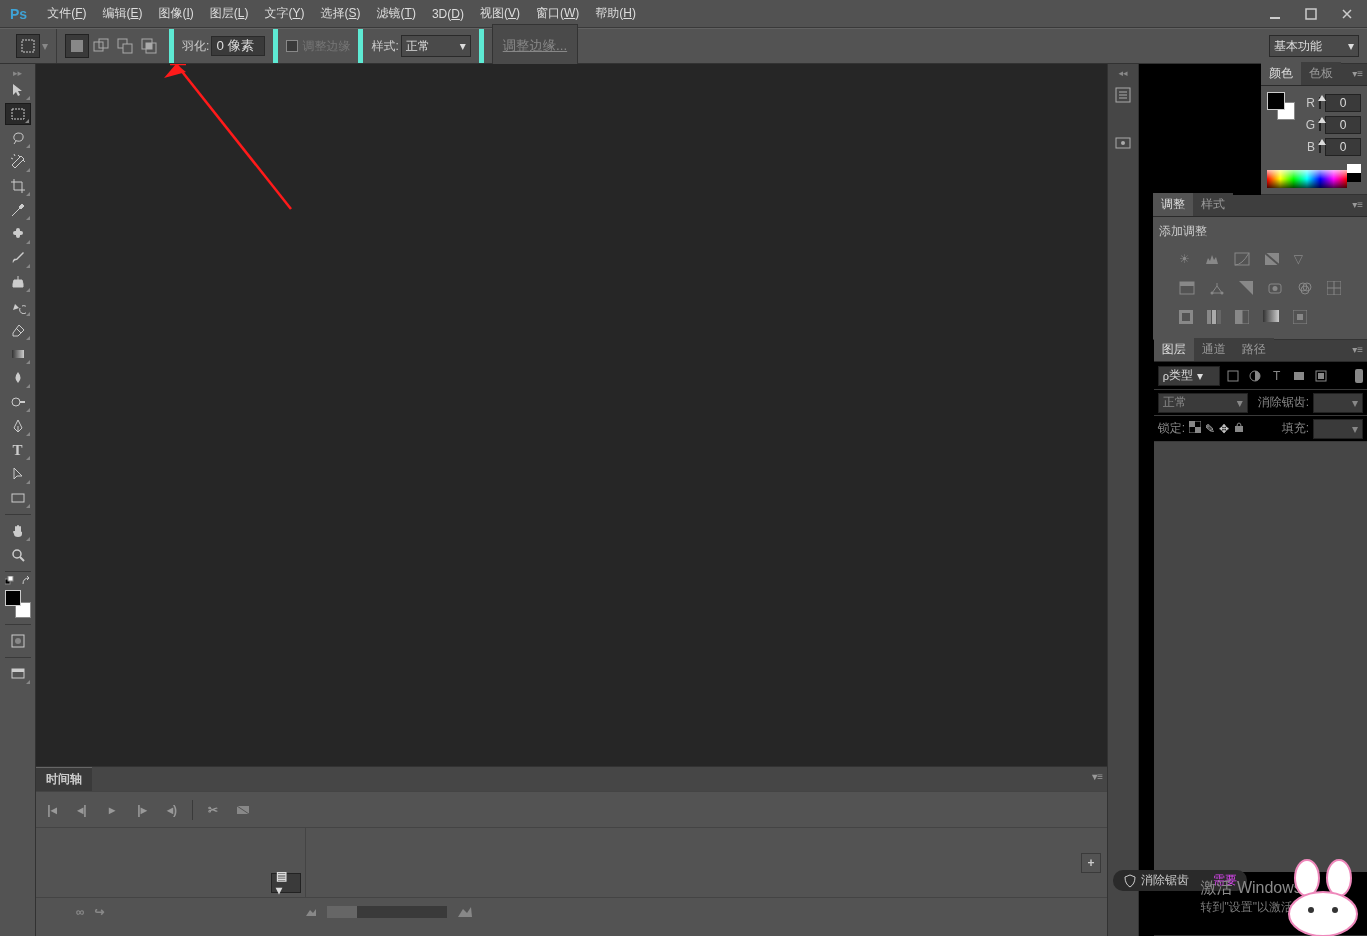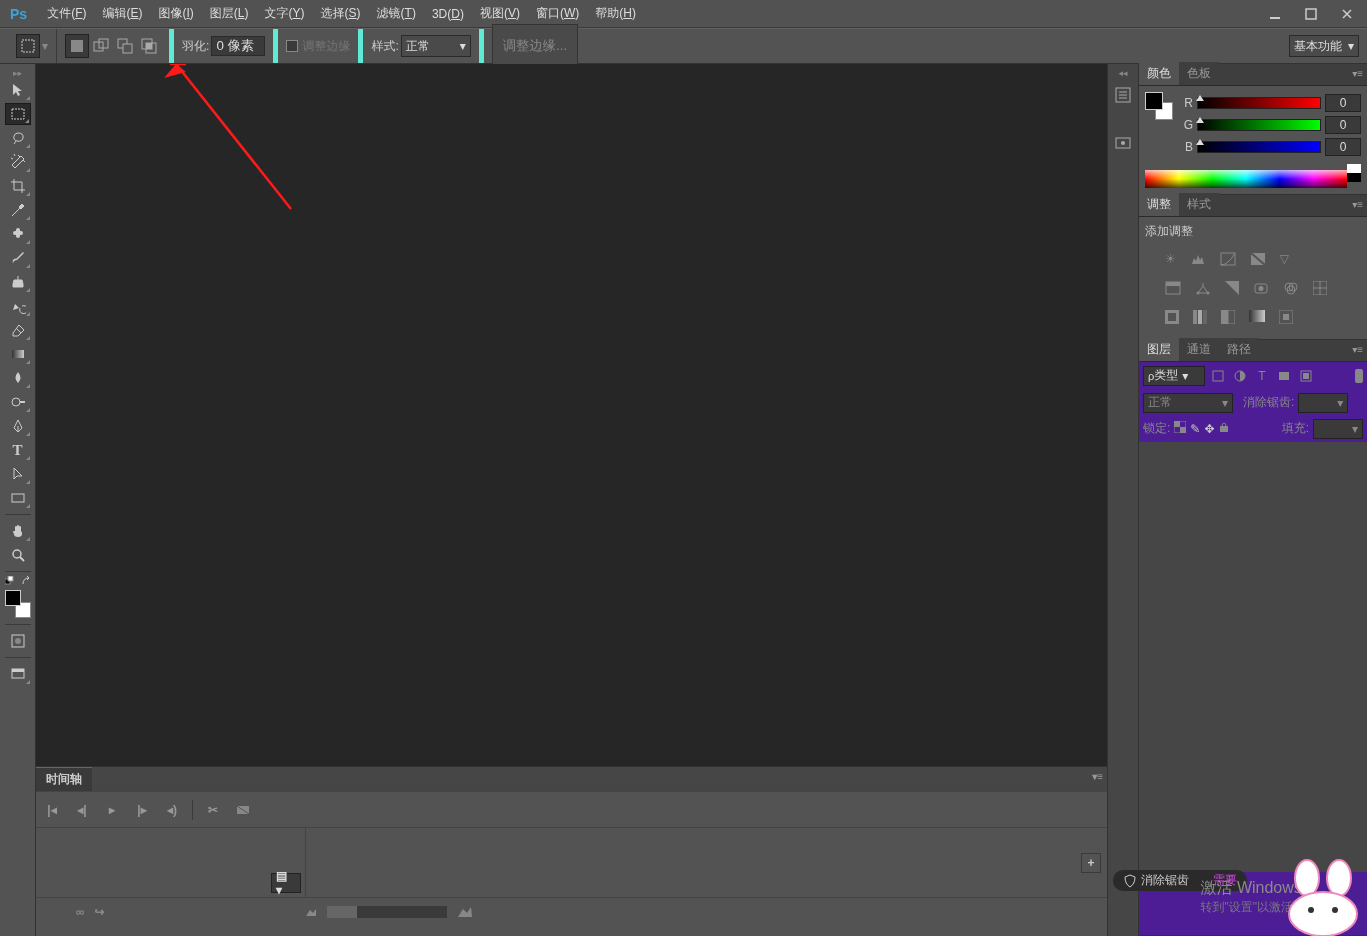--- a/index.html
+++ b/index.html
@@ -57,21 +57,21 @@
 }
 .opt-btn-icon {
   width:24px;height:24px; display:flex;align-items:center;justify-content:center;
   border:1px solid transparent;
 }
 .opt-btn-icon.sel{background:#3a3a3a;border:1px solid #222;}
 .checkbox {
   width:12px;height:12px;border:1px solid #888;background:#3a3a3a;display:inline-block;margin-right:4px;
 }
 .workspace-dd {
-  margin-left:auto; width:70px;
+  margin-left:auto; width:90px;
 }
 
 .main { display:flex; height: calc(936px - 28px - 36px); }
 .toolbar-col { width:36px; background:#535353; border-right:1px solid #323232;
   display:flex; flex-direction:column; align-items:center; padding-top:4px;}
 .toolbar-handle{width:36px;height:10px;display:flex;justify-content:center;align-items:center;}
 .tool {
   width:26px;height:22px;display:flex;align-items:center;justify-content:center;
   margin:1px 0; position:relative; color:#ccc;
 }
@@ -100,21 +100,21 @@
 .tl-footer{height:28px;border-top:1px solid #444;display:flex;align-items:center;padding:0 40px;gap:10px;}
 .tl-scrollbar{height:12px;background:#3a3a3a;margin:2px 280px 2px 280px;position:relative;}
 .tl-thumb{position:absolute;left:0;top:0;width:120px;height:12px;background:#666;}
 
 
 .right-dock{width:32px;background:#464646;border-left:1px solid #323232;border-right:1px solid #323232;
   display:flex;flex-direction:column;align-items:center;padding-top:4px;}
 .dock-handle{width:32px;height:10px;display:flex;justify-content:center;}
 .dock-icon{width:26px;height:26px;margin:4px 0;display:flex;align-items:center;justify-content:center;color:#aaa;}
 
-.panels{width:228px;background:#4c1d95;display:flex;flex-direction:column;}
+.panels{width:228px;background:#000000;display:flex;flex-direction:column;align-items:flex-end;}
 .panel{border-bottom:1px solid #323232;}
 .panel-tabs{height:22px;background:#3e3e3e;display:flex;align-items:flex-end;border-bottom:1px solid #2a2a2a;position:relative;}
 .ptab{padding:3px 8px;color:#999;background:#3e3e3e;}
 .ptab.active{background:#535353;color:#ddd;}
 .panel-menu{position:absolute;right:4px;top:4px;color:#999;font-size:10px;}
 .panel-body{padding:6px;background:#535353;}
 
 .color-row{display:flex;align-items:center;height:22px;gap:4px;}
 .color-row .lab{width:12px;text-align:right;}
 .slider{flex:1;height:12px;position:relative;border:1px solid #222;}
@@ -228,21 +228,21 @@
     <span style="color:#777">调整边缘</span>
   </div>
   <div class="opt-seg">
     <span class="opt-label">样式:</span>
     <div class="opt-dd" style="width:70px;">
       <span>正常</span>
       <span>▾</span>
     </div>
   </div>
   <div class="opt-seg" style="border-right:none;">
-    <button style="background:#4a4a4a;border:1px solid #333;color:#888;padding:12px 10px;">调整边缘...</button>
+    <button style="background:#4a4a4a;border:1px solid #333;color:#888;padding:12px 10px;text-decoration:underline;">调整边缘...</button>
   </div>
   <div class="opt-dd workspace-dd">
     <span>基本功能</span>
     <span>▾</span>
   </div>
 </div>
 
 <div class="main">
 
   <div class="toolbar-col">

